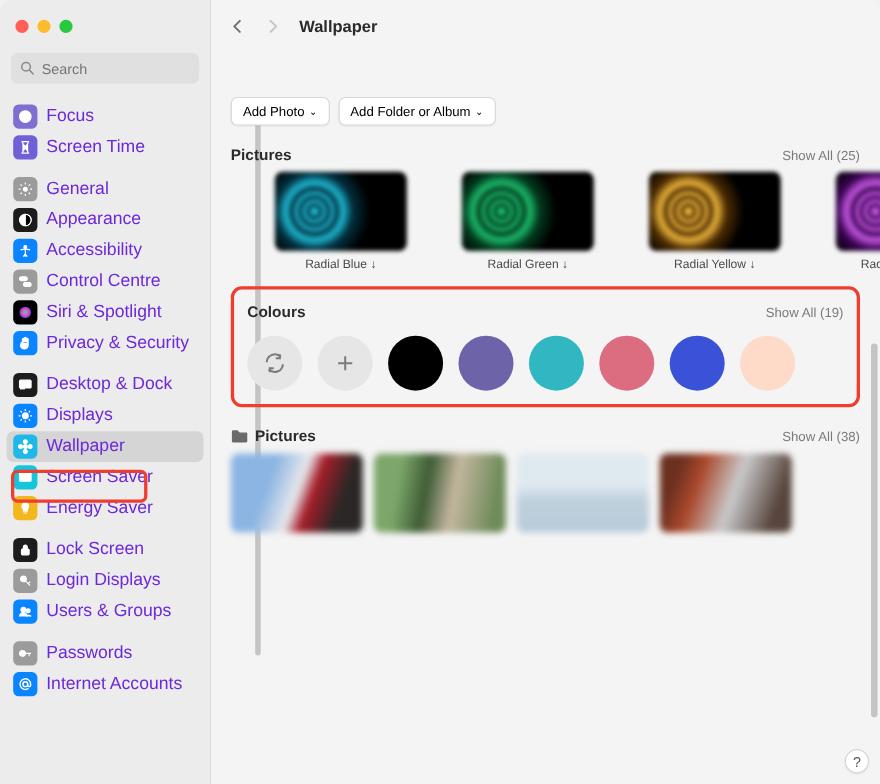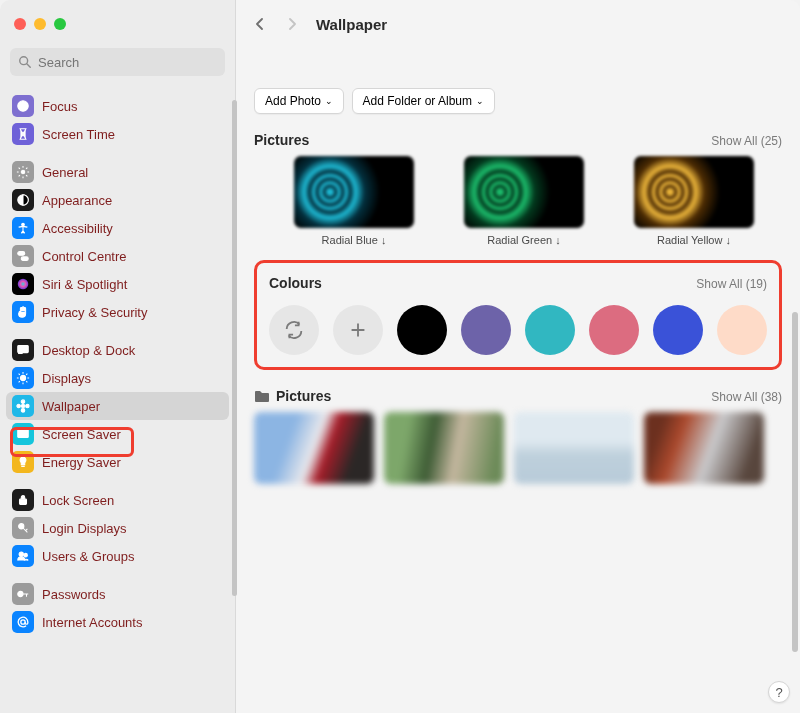--- a/index.html
+++ b/index.html
@@ -1,35 +1,35 @@
 <!DOCTYPE html>
 <html><head>
   <meta charset="utf-8">
   <style>
     * { box-sizing: border-box; margin: 0; padding: 0; font-family: -apple-system, BlinkMacSystemFont, "Segoe UI", Helvetica, Arial, sans-serif; }
     body { width: 800px; height: 713px; background: #f2f2f2; display: flex; overflow: hidden; position: relative; border-radius: 10px 10px 0 0; }
     
-    .sidebar { width: 236px; background: #ececec; border-right: 1px solid #d9d9d9; display: flex; flex-direction: column; overflow: hidden; }
+    .sidebar { width: 192px; background: #ececec; border-right: 1px solid #d9d9d9; display: flex; flex-direction: column; overflow: hidden; }
     .titlebar { height: 48px; display: flex; align-items: center; padding: 0 14px; gap: 8px; }
     .traffic { display: flex; gap: 8px; }
     .dot { width: 12px; height: 12px; border-radius: 50%; }
     .dot.red { background: #fe5f57; }
     .dot.yellow { background: #febb2e; }
     .dot.green { background: #28c840; }
     .search { margin: 0 10px 6px; background: #e0e0e0; border-radius: 6px; height: 28px; display: flex; align-items: center; padding: 0 8px; color: #8b8b8b; }
     .search .mag { width: 14px; height: 14px; margin-right: 6px; flex-shrink:0; }
     .search input { background: transparent; border: none; outline: none; font-size: 13px; color: #555; width: 100%; }
     
     .navlist { flex: 1; overflow-y: auto; padding: 0 6px 6px; }
     .nav-group { margin-top: 10px; }
     .nav-item { display: flex; align-items: center; height: 28px; padding: 0 6px; border-radius: 6px; cursor: default; gap: 8px; }
     .nav-item.selected { background: #d5d5d5; }
     .nav-icon { width: 22px; height: 22px; border-radius: 5px; display: flex; align-items: center; justify-content: center; flex-shrink: 0; }
     .nav-icon svg { width: 14px; height: 14px; fill: white; }
-    .nav-label { font-size: 13px; color: #7f1d1d; }
+    .nav-label { font-size: 16px; color: #6d28d9; }
     
     .highlight-box { position:absolute; left:10px; top:427px; width:124px; height:30px; border:3px solid #ef3d2f; border-radius:6px; pointer-events:none; }
     
     .main { flex: 1; display: flex; flex-direction: column; background: #f4f4f4; overflow: hidden; }
     .main-header { height: 48px; display: flex; align-items: center; padding: 0 18px; gap: 18px; }
     .nav-arrows { display: flex; gap: 20px; color: #8e8e8e; }
     .nav-arrows .arrow { width:12px; height:12px; }
     .main-title { font-size: 15px; font-weight: 600; color: #2a2a2a; }
     
     .content { flex: 1; overflow-y: auto; padding: 8px 18px 18px; position: relative; }

